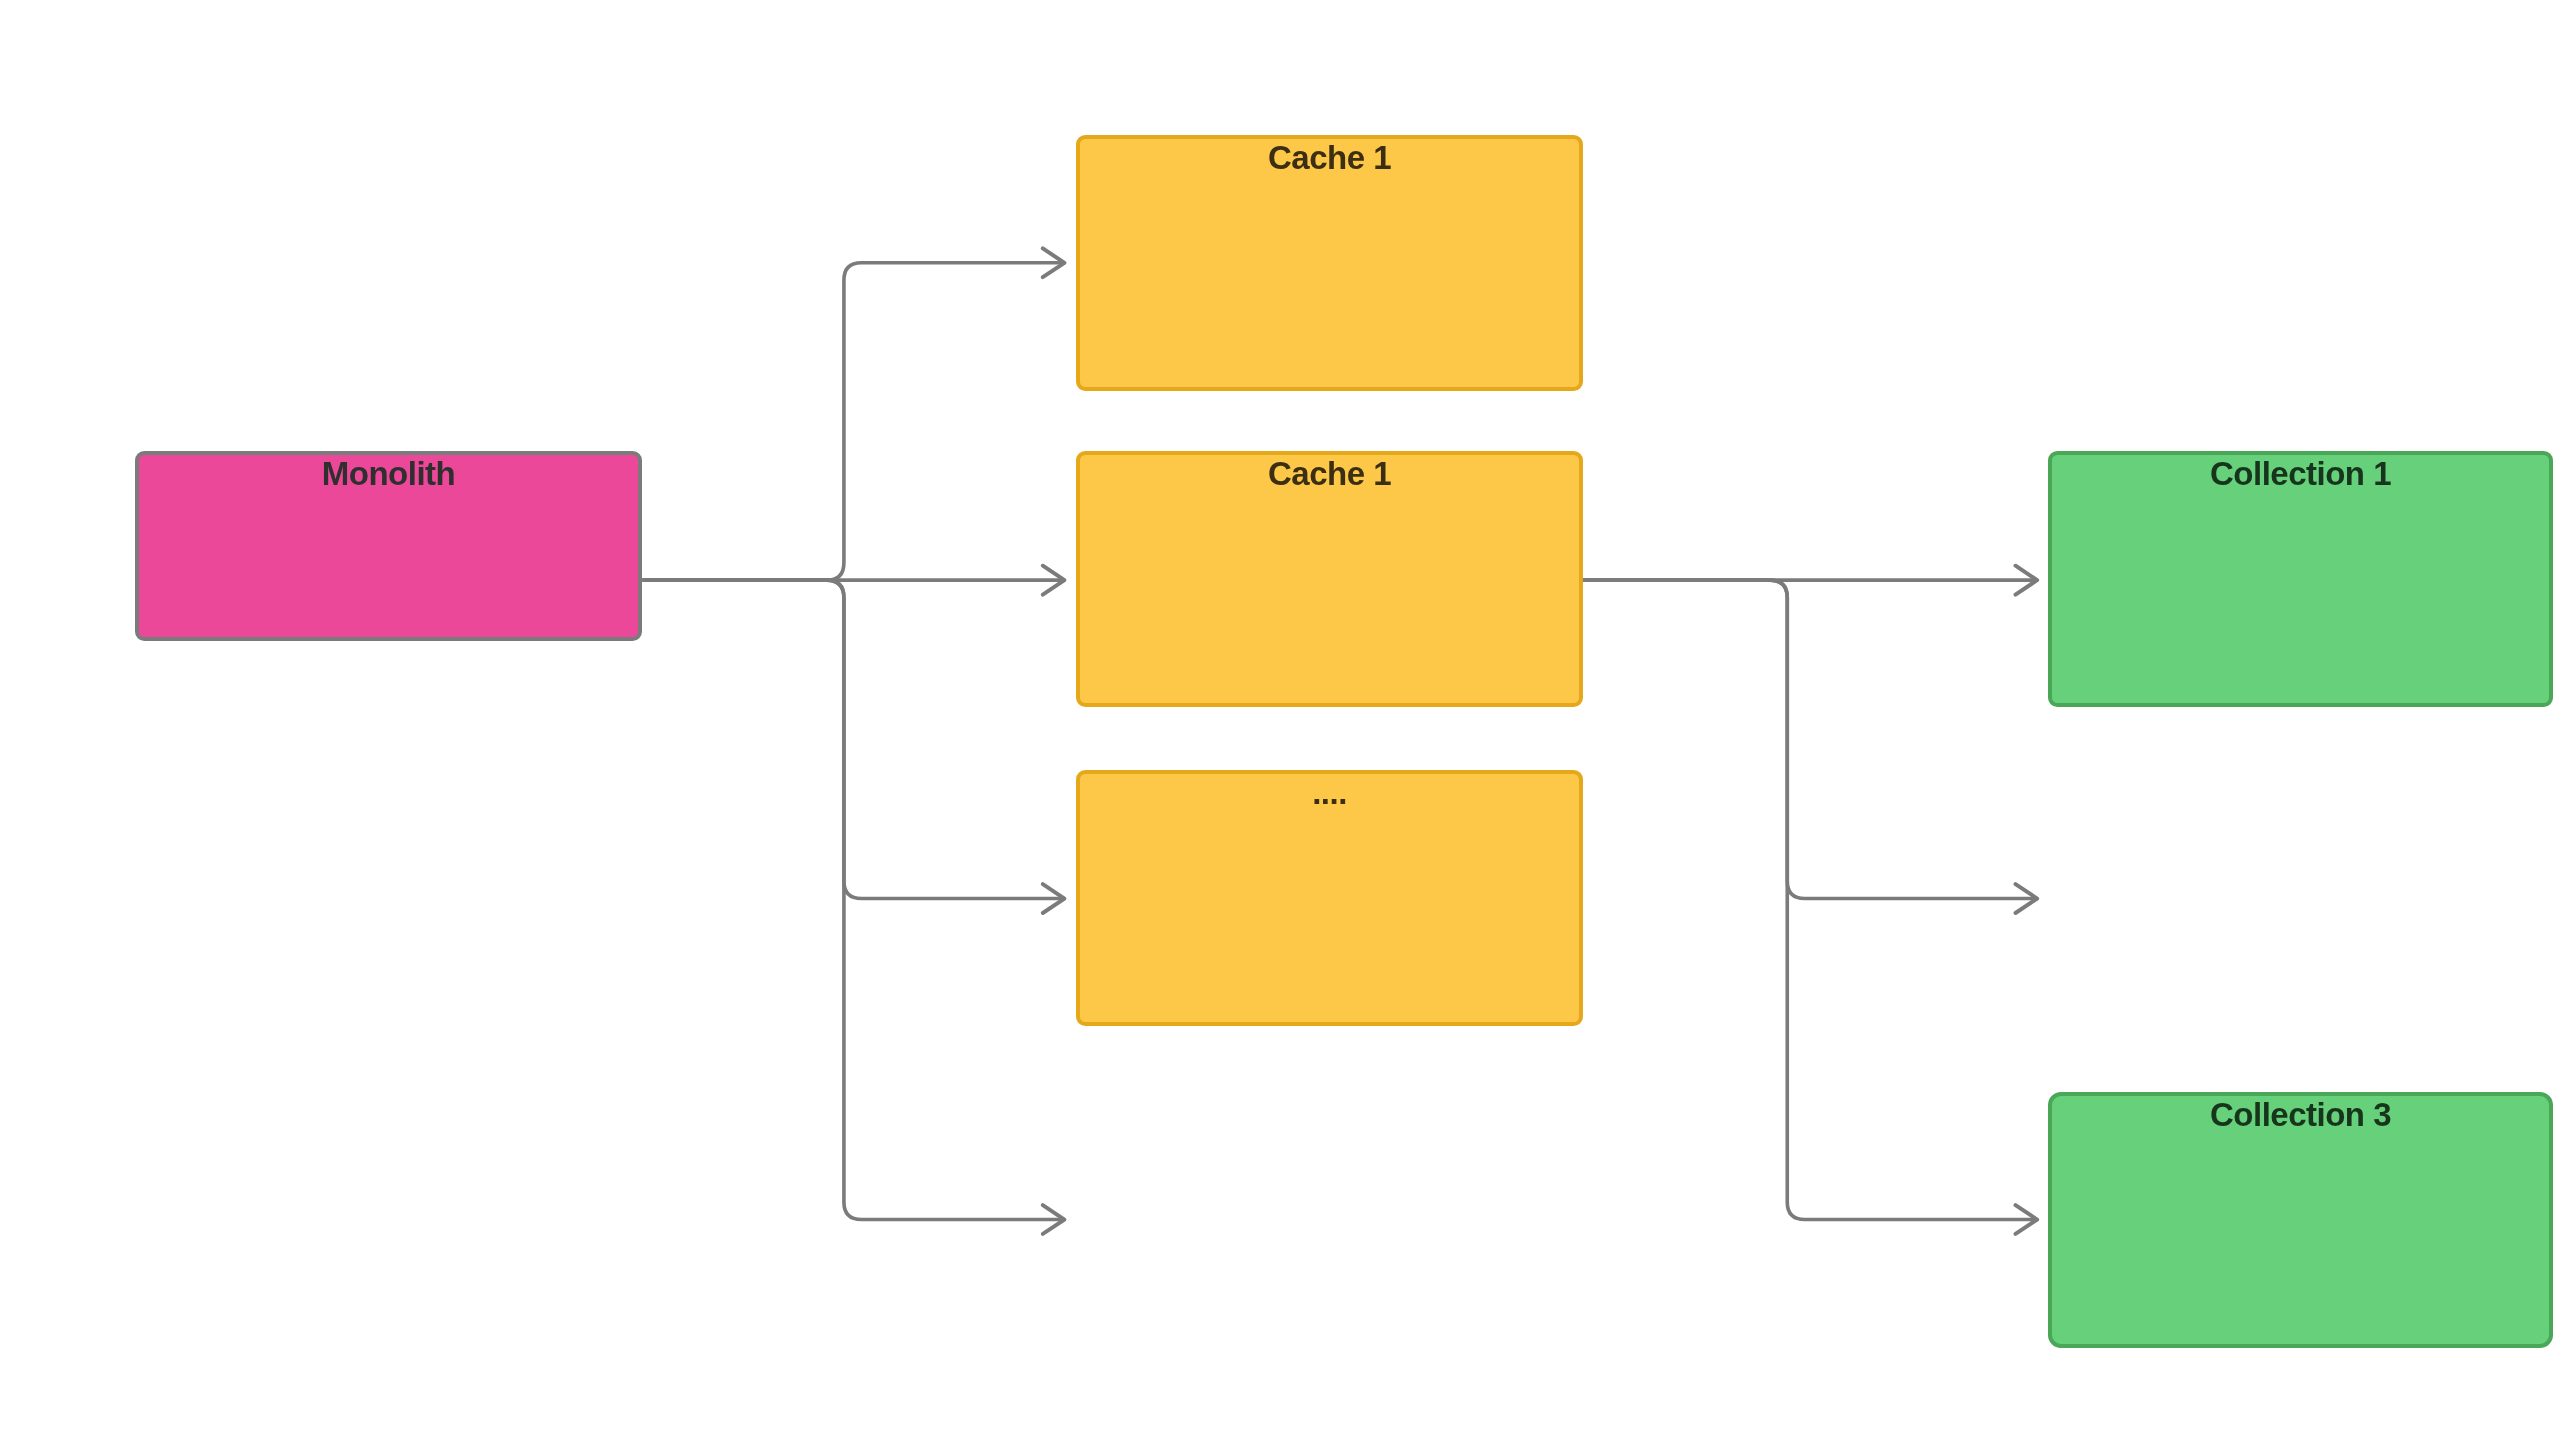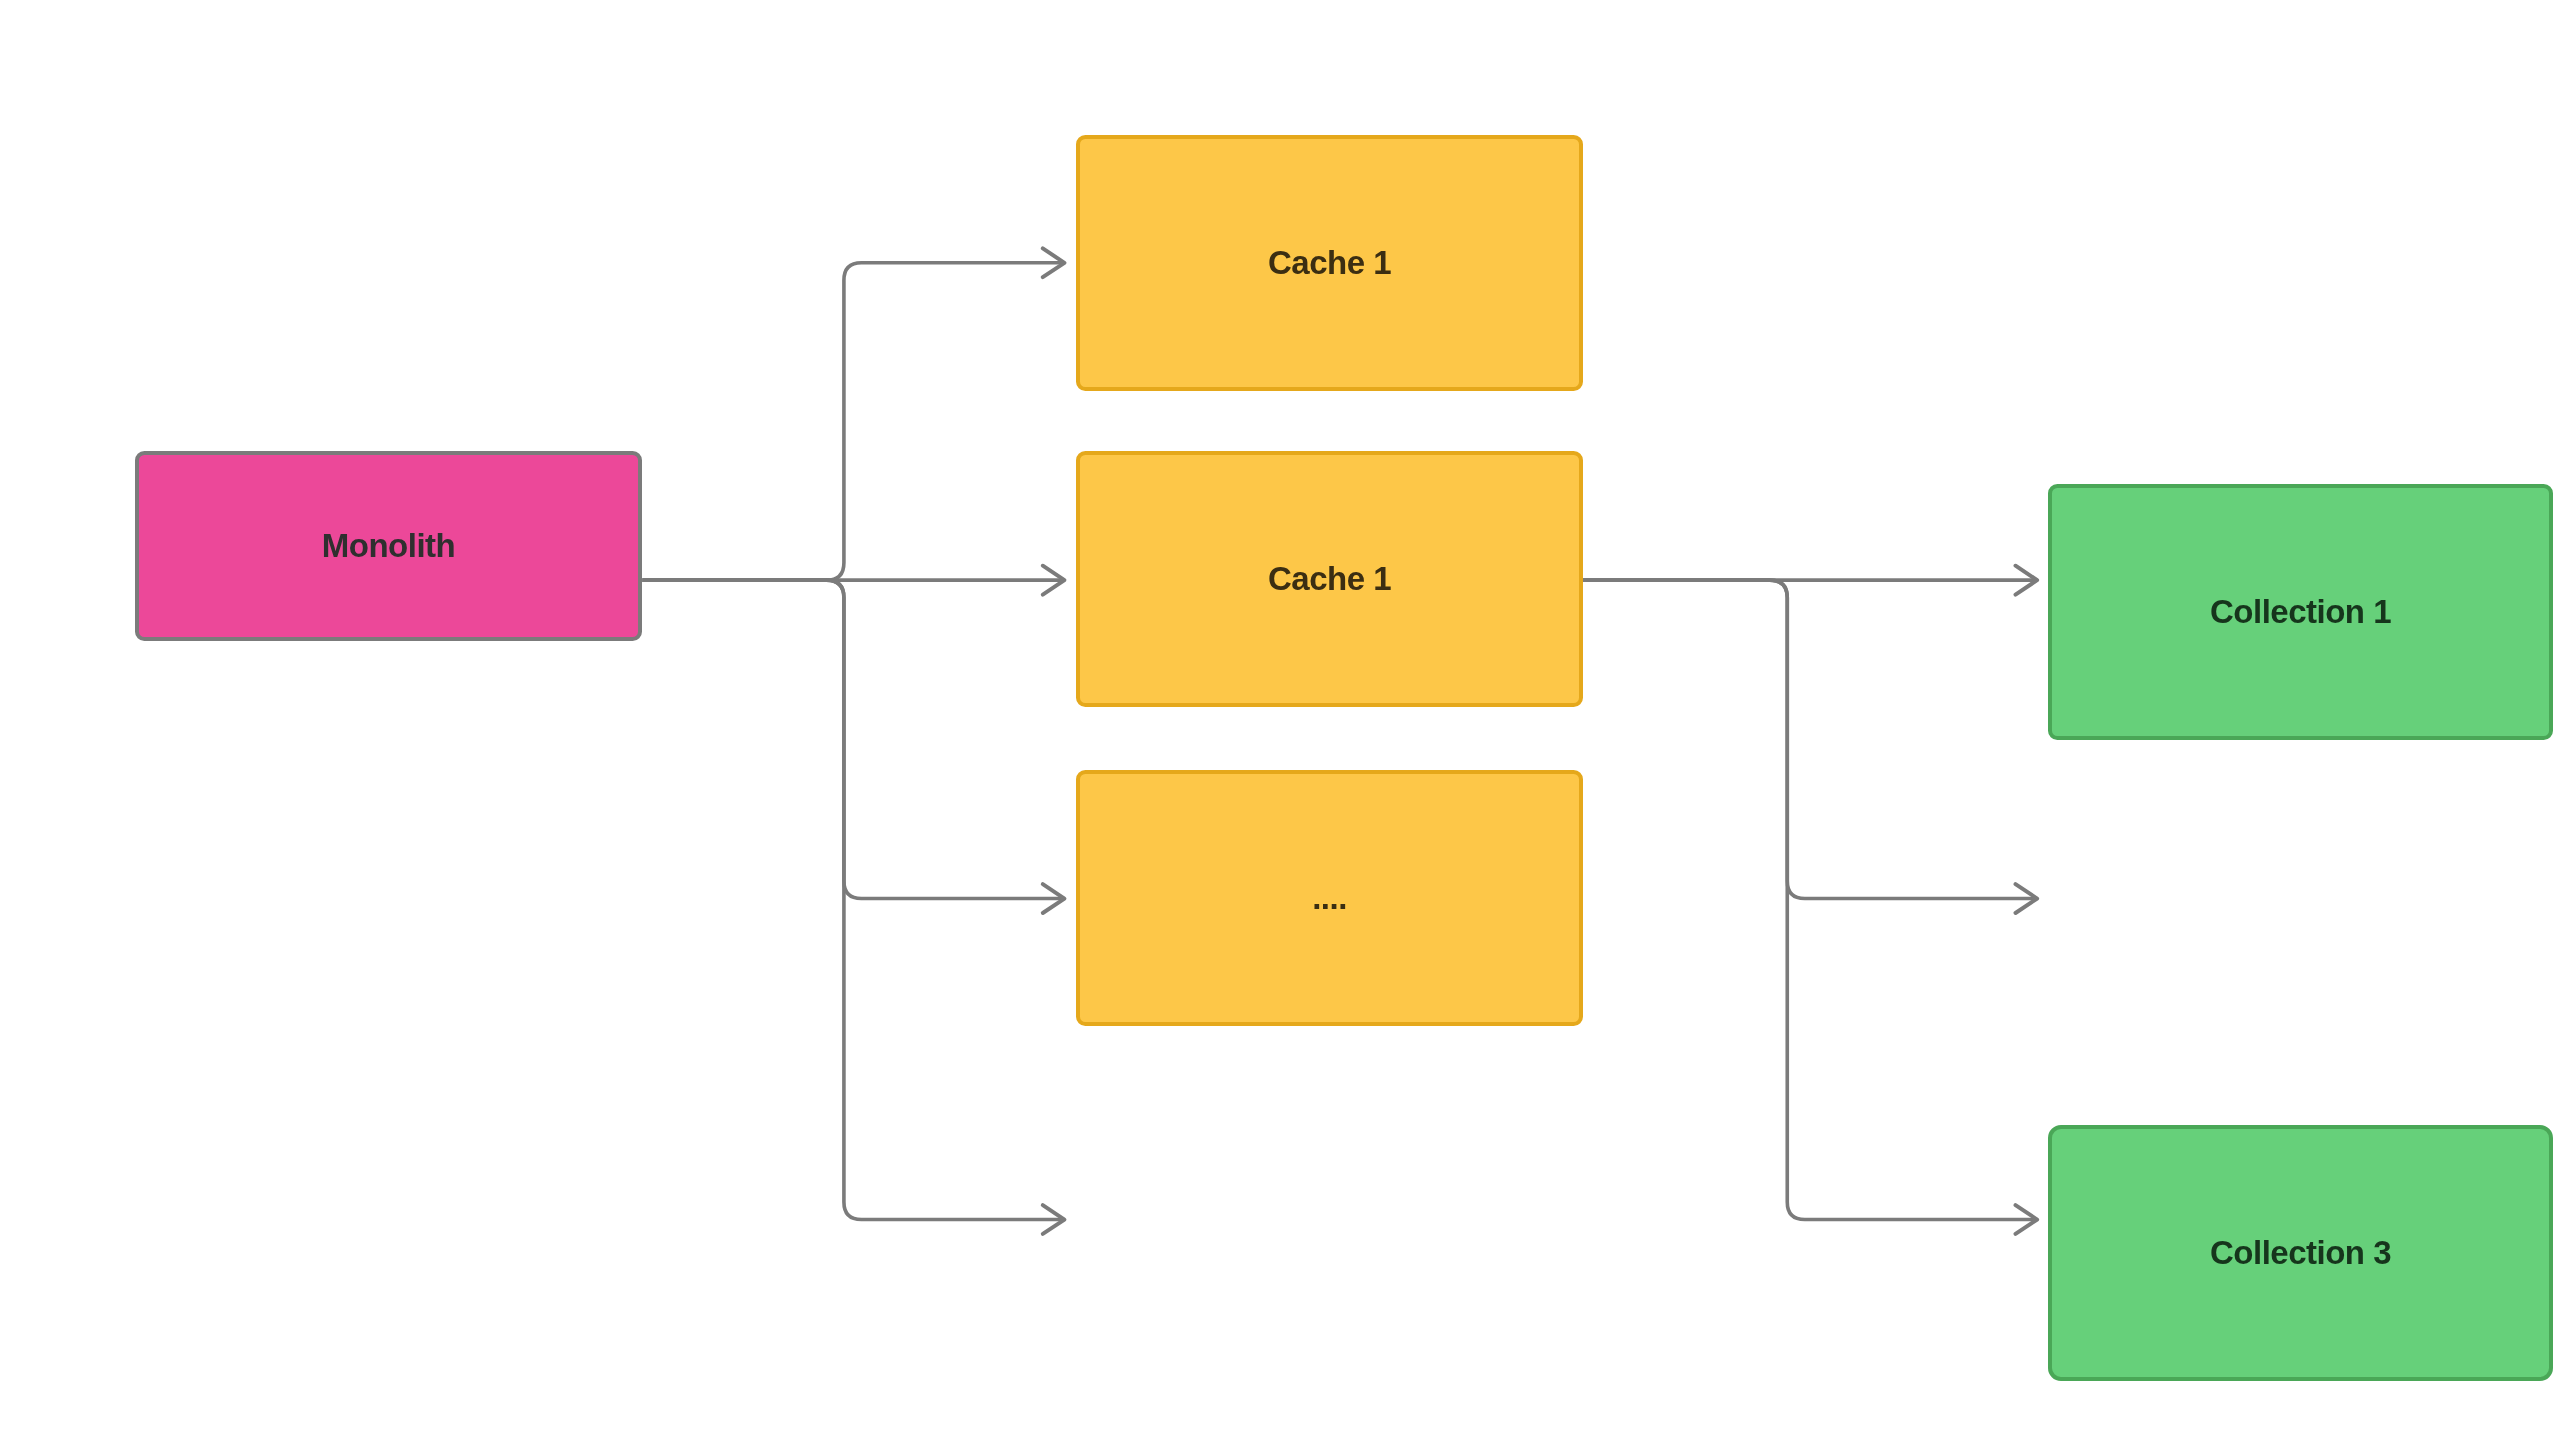--- a/index.html
+++ b/index.html
@@ -12,42 +12,41 @@
   }
   .stage { position: absolute; left: 0; top: 0; width: 2642px; height: 1455px; }
   svg.edges { position: absolute; left: 0; top: 0; width: 2642px; height: 1455px; display: block; }
 
   .node {
     position: absolute;
     box-sizing: border-box;
     border-radius: 9.3px;
     border: 4.1px solid transparent;
     display: flex;
-    align-items: center;
     justify-content: center;
     font-weight: 700;
     font-size: 33px;
     letter-spacing: -0.5px;
     text-align: center;
   }
   .node-monolith {
     left: 135px; top: 451px; width: 507px; height: 190px;
     background: #ec4899; border-color: #7b7b7b; color: #2f2f2f;
   }
   .node-cache {
     left: 1076px; width: 507px; height: 256px;
     background: #fdc748; border-color: #e5a81b; color: #3b2e12;
   }
   .node-cache-1 { top: 135px; }
   .node-cache-2 { top: 451px; }
   .node-cache-more { top: 770px; }
   .node-cache-n { top: 1092px; }
   .node-collection {
     left: 2048px; width: 505px; height: 256px;
-    background: #66d07a; border-color: #4aa757; color: #16351c; margin-top: 33px;
+    background: #66d07a; border-color: #4aa757; color: #16351c;
   }
   .node-collection-1 { top: 451px; }
   .node-collection-2 { top: 771px; }
   .node-collection-3 { top: 1092px; border-radius: 13px; }
   .node-label { pointer-events: none; }
 </style>
 </head>
 <body>
 
 <div class="stage">

